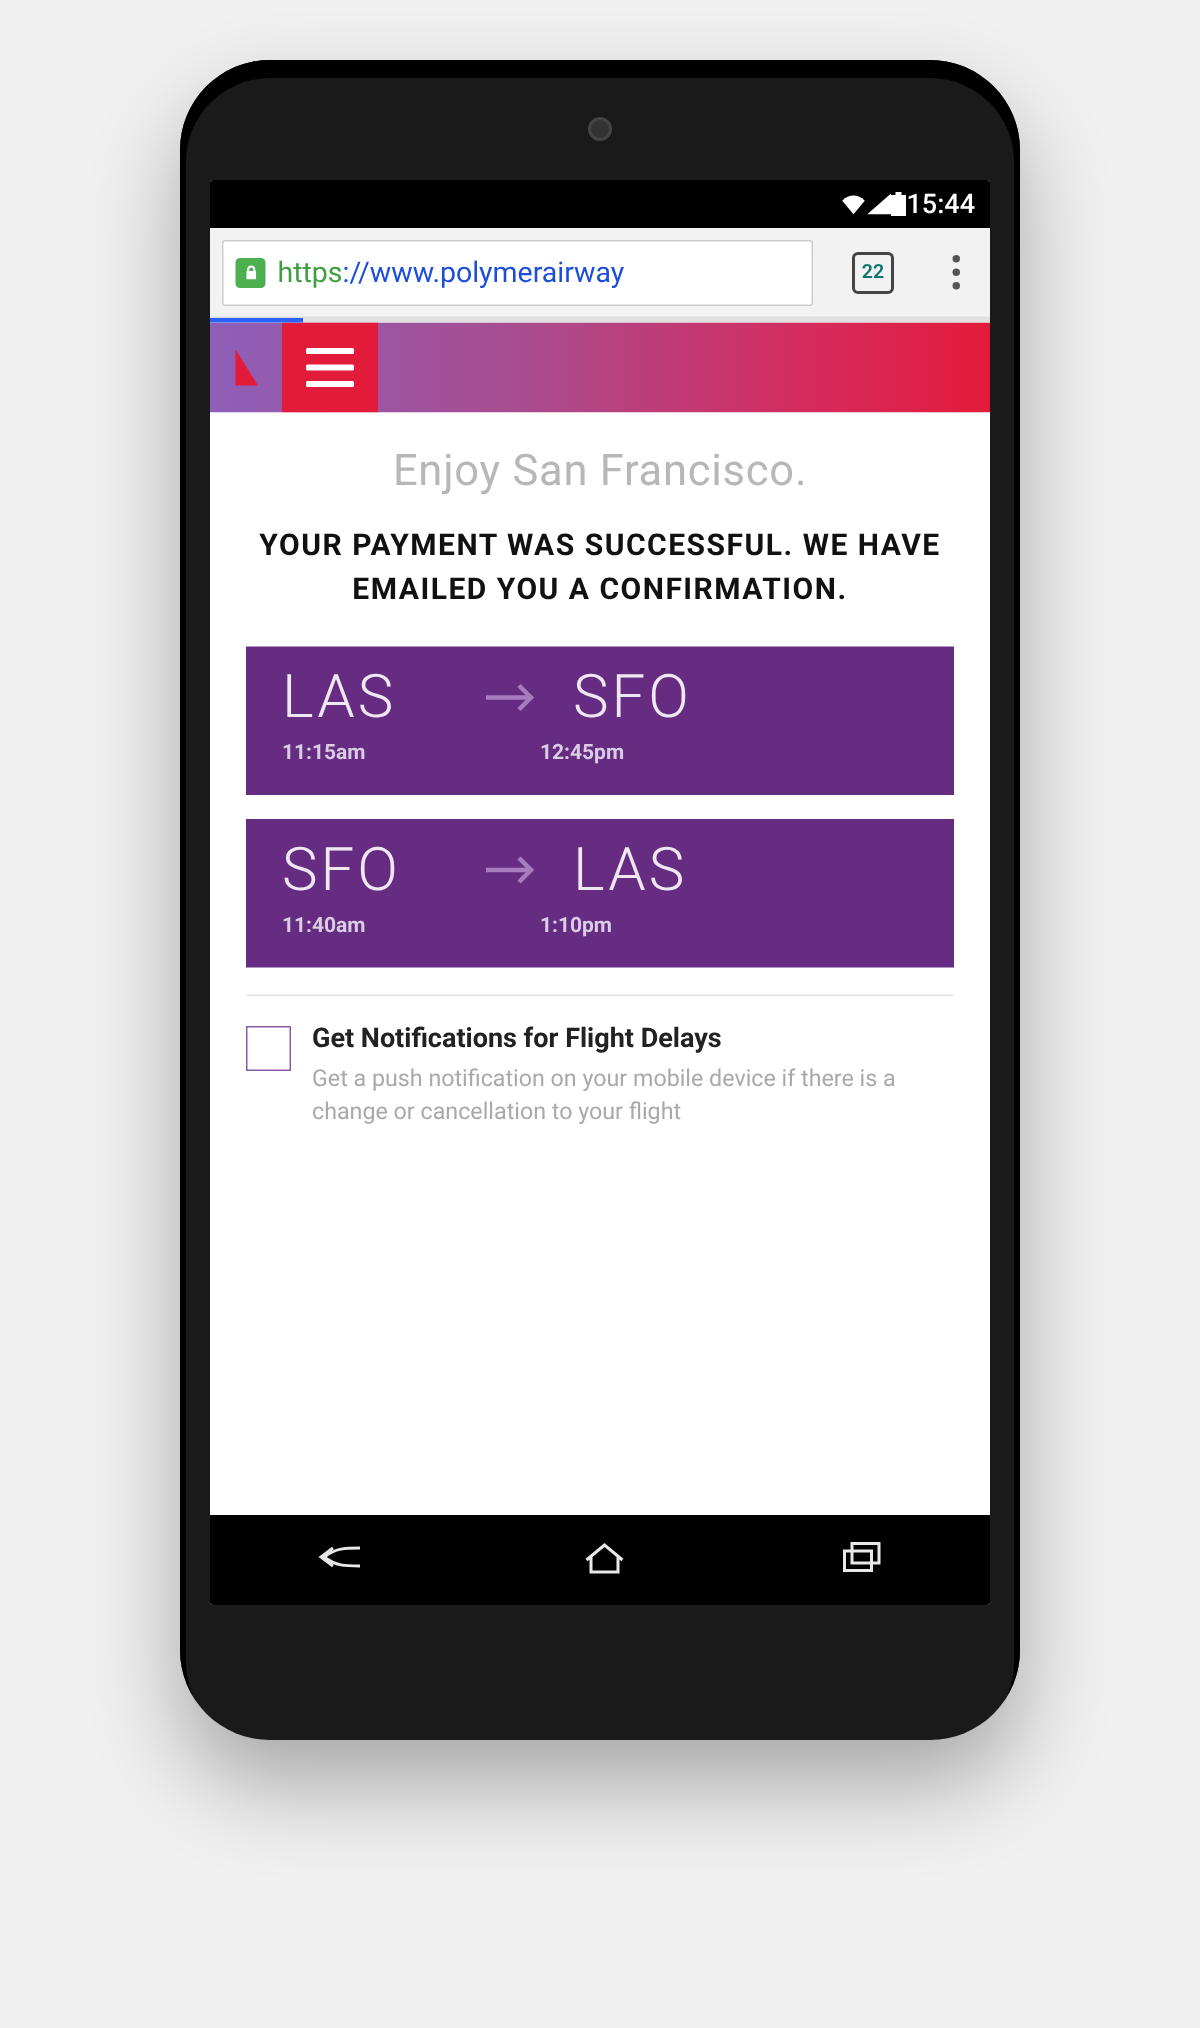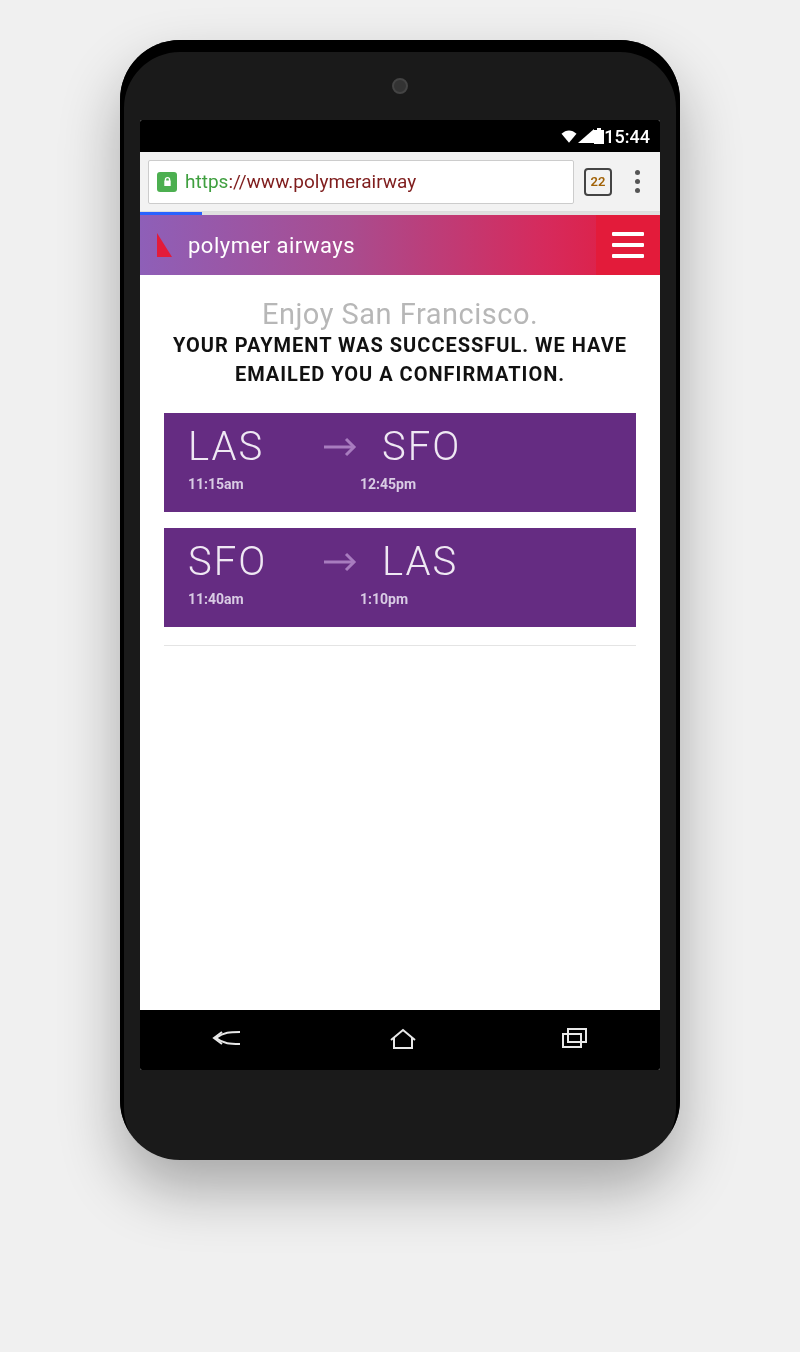--- a/index.html
+++ b/index.html
@@ -57,21 +57,21 @@
   .status-bar .wifi, .status-bar .signal, .status-bar .battery {
     display: inline-flex;
   }
   
   .chrome-bar {
     background: #f2f2f2;
     height: 60px;
     display: flex;
     align-items: center;
     padding: 6px 8px;
-    gap: 10px;
+    gap: 26px;
     border-bottom: 1px solid #ddd;
   }
   .url-box {
     flex: 1;
     background: #fff;
     border: 1px solid #ccc;
     border-radius: 2px;
     height: 44px;
     display: flex;
     align-items: center;
@@ -86,32 +86,32 @@
     background: #4caf50;
     border-radius: 3px;
     display: flex;
     align-items: center;
     justify-content: center;
     flex-shrink: 0;
   }
   .lock-badge svg { width: 11px; height: 11px; }
   .url-text { font-size: 19px; color: #454545; display: flex; }
   .url-scheme { color: #3f9f3f; }
-  .url-rest { color: #7f1d1d; text-align: center; }
+  .url-rest { color: #1d4ed8; text-align: center; }
   .tab-count {
     width: 28px;
     height: 28px;
     border: 2px solid #444;
     border-radius: 4px;
     display: flex;
     align-items: center;
     justify-content: center;
     font-size: 13px;
     font-weight: 600;
-    color: #a16207;
+    color: #0f766e;
   }
   .chrome-menu {
     width: 30px;
     display: flex;
     flex-direction: column;
     align-items: center;
     gap: 4px;
   }
   .chrome-menu span {
     width: 5px; height: 5px; background: #555; border-radius: 50%;
@@ -165,20 +165,21 @@
     flex: 1;
     background: #fff;
     padding: 22px 24px 0 24px;
     overflow: hidden;
   }
   .headline {
     text-align: center;
     color: #b7b7b7;
     font-size: 29px;
     font-weight: 400;
+    margin-bottom: 18px;
     letter-spacing: 0.5px;
   }
   .subhead {
     text-align: center;
     color: #111;
     font-size: 20px;
     font-weight: 700;
     letter-spacing: 1px;
     line-height: 1.45;
     margin-bottom: 24px;
@@ -304,21 +305,20 @@
       </div>
     </div>
     <div class="loading-line"></div>
 
     <div class="app-header">
       <span class="app-logo">
         <svg viewBox="0 0 20 26">
             <path d="M1 1 L1 25 L16 25 Z" fill="#e31b3a"></path>
           </svg>
       </span>
-      <span class="brand-text">polymer airways</span>
       <div class="hamburger">
         <span></span>
           <span></span>
           <span></span>
       </div>
     </div>
 
     <div class="content">
       <h1 class="headline">Enjoy San Francisco.</h1>
       <p class="subhead">YOUR PAYMENT WAS SUCCESSFUL. WE HAVE EMAILED YOU A CONFIRMATION.</p>
@@ -352,20 +352,27 @@
           <span class="code">LAS</span>
         </div>
         <div class="times">
           <span class="time">11:40am</span>
           <span class="time">1:10pm</span>
         </div>
       </div>
 
       <hr class="divider">
 
+      <div class="notif-row">
+        <div class="checkbox"></div>
+        <div class="notif-text">
+          <div class="notif-title">Get Notifications for Flight Delays</div>
+          <div class="notif-desc">Get a push notification on your mobile device if there is a change or cancellation to your flight</div>
+        </div>
+      </div>
     </div>
 
     <div class="nav-bar">
       <span>
         <svg width="36" height="24" viewBox="0 0 36 24">
             <path d="M30 6 C 20 6 14 6 6 12 C 14 18 20 18 30 18"></path>
             <path d="M12 6 L4 12 L12 18"></path>
           </svg>
       </span>
       <span>

